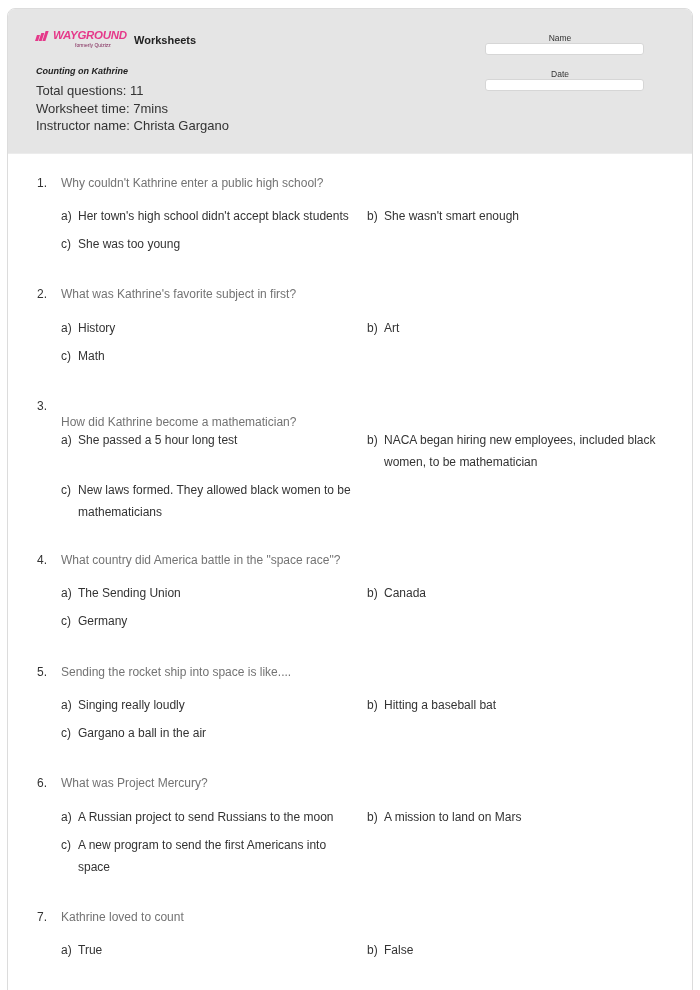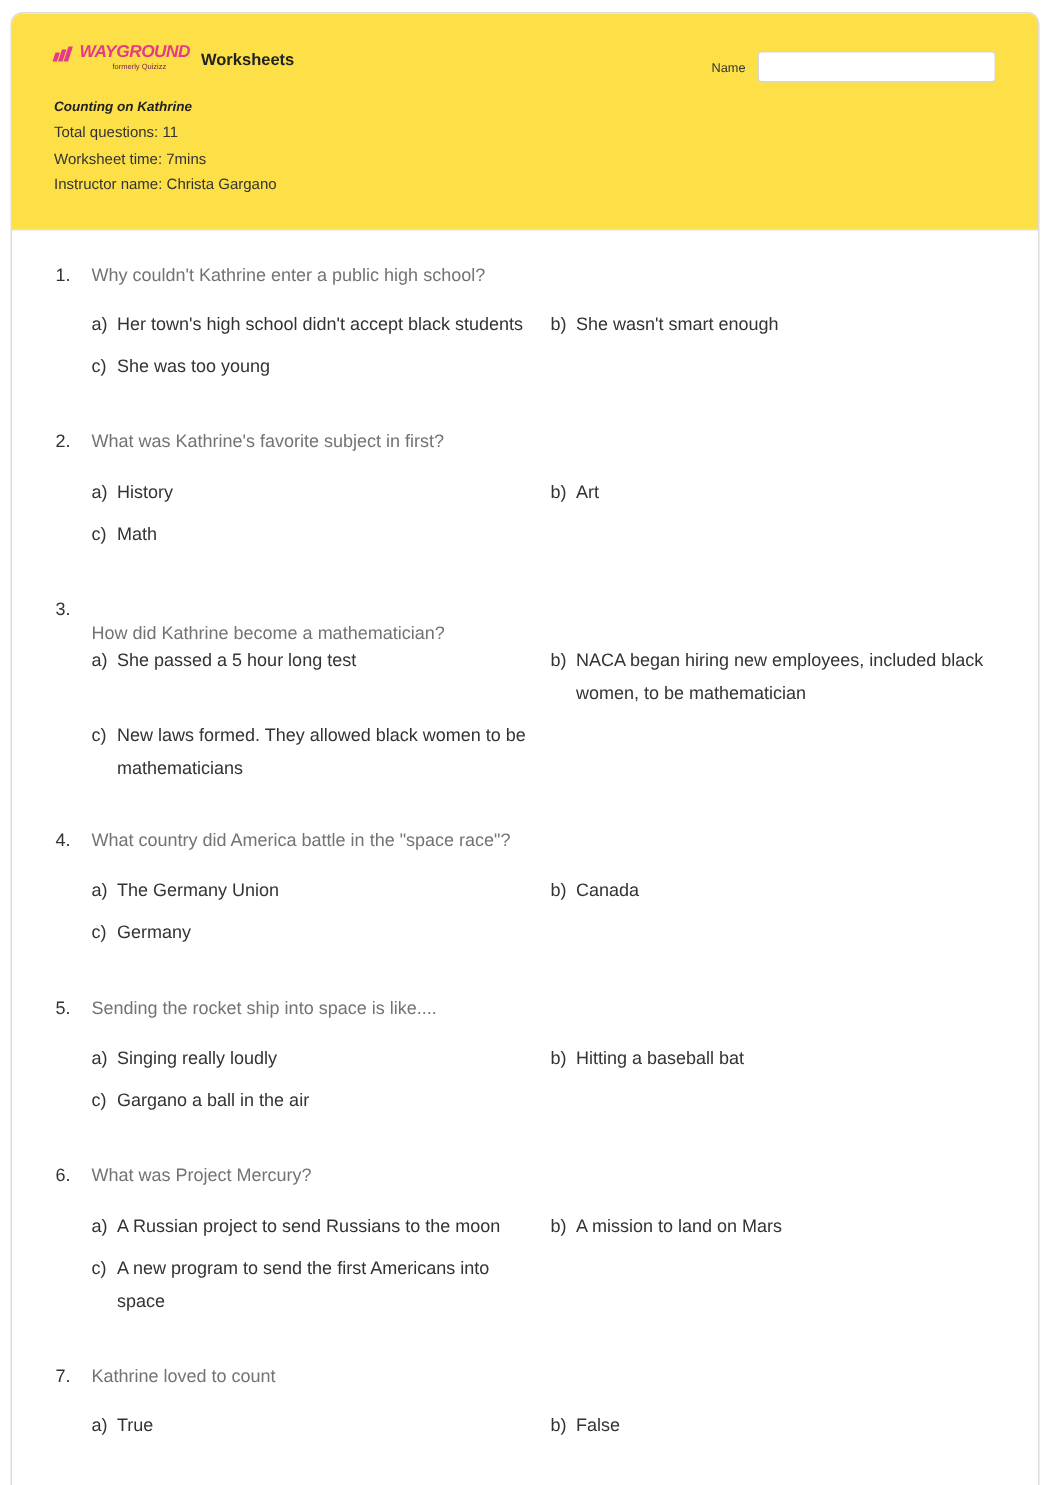--- a/index.html
+++ b/index.html
@@ -4,39 +4,39 @@
 <style>
   * { box-sizing: border-box; margin: 0; padding: 0; }
   html, body { width: 700px; height: 990px; background: #ffffff; overflow: hidden; }
   body { font-family: "Liberation Sans", sans-serif; color: #333333; position: relative; }
   .page {
     position: absolute; left: 7px; top: 8px; width: 686px; height: 1000px;
     border: 1px solid #dcdcdc; border-radius: 8px; background: #ffffff; overflow: hidden;
   }
   .header {
     position: absolute; left: 0; top: 0; width: 100%; height: 145px;
-    background: #fde047; border-bottom: 1px solid #ececec;
+    background: #e5e5e5; border-bottom: 1px solid #ececec;
   }
   .brand { position: absolute; left: 28px; top: 21px; display: flex; align-items: flex-start; }
   .logo { position: relative; width: 92px; height: 22px; }
   .logo-mark { position: absolute; left: 0; top: 1px; display: flex; gap: 1px; }
   .logo-mark span { display: block; width: 3px; height: 10px; background: #e5398a; transform: skewX(-18deg); }
   .logo-mark span:nth-child(1) { height: 6px; margin-top: 4px; }
   .logo-mark span:nth-child(2) { height: 8px; margin-top: 2px; }
   .logo-word {
     position: absolute; left: 17px; top: -1px; font-size: 11.5px; font-weight: bold; font-style: italic;
     color: #e5398a; letter-spacing: -0.3px; white-space: nowrap;
   }
   .logo-sub { position: absolute; left: 39px; top: 12px; font-size: 5px; color: #7a1b50; white-space: nowrap; }
   .brand-title { font-size: 11px; font-weight: bold; color: #222; margin-left: 6px; margin-top: 4px; }
   .meta { position: absolute; left: 28px; top: 57px; }
   .meta-title { font-size: 9px; font-weight: bold; color: #222; height: 17px; font-style: italic; }
-  .meta-line { font-size: 10px; color: #333; height: 17.5px; }
+  .meta-line { font-size: 13px; color: #333; height: 17.5px; }
   .fields { position: absolute; right: 28px; top: 25px; width: 200px; }
-  .field-row { display: flex; align-items: center; justify-content: flex-end; height: 21px; margin-bottom: 14.5px; }
+  .field-row { display: flex; align-items: center; justify-content: flex-end; height: 21px; margin-bottom: 14.5px; flex-direction: column; }
   .field-label { font-size: 8.5px; color: #333; margin-right: 8px; }
   .field-input {
     width: 159px; height: 21px; border: 1px solid #d6d6d6; border-radius: 3px; background: #ffffff;
     font-family: "Liberation Sans", sans-serif; font-size: 9px; padding: 0 4px;
   }
   .questions { position: absolute; left: 0; top: 145px; width: 100%; }
   .q { position: absolute; left: 0; width: 100%; }
   .q-num { position: absolute; left: 29px; font-size: 12px; color: #333; }
   .q-text { position: absolute; left: 53px; font-size: 12px; color: #737373; white-space: nowrap; }
   .opt { position: absolute; font-size: 12px; color: #333; line-height: 22px; }
@@ -68,20 +68,24 @@
       <div class="meta-line">Total questions: 11</div>
       <div class="meta-line">Worksheet time: 7mins</div>
       <div class="meta-line">Instructor name: Christa Gargano</div>
     </div>
 
     <div class="fields">
       <div class="field-row">
         <label class="field-label">Name</label>
         <input class="field-input" type="text" value="" style="">
       </div>
+      <div class="field-row">
+        <label class="field-label">Date</label>
+        <input class="field-input" type="text" value="" style="">
+      </div>
     </div>
   </div>
 
   <div class="questions">
 
     <div class="q" style="top:22px">
       <span class="q-num" style="top:0">1.</span>
       <span class="q-text" style="top:0">Why couldn't Kathrine enter a public high school?</span>
       <div class="opt col-a" style="top:29px">
         <span class="opt-letter">a)</span>
@@ -129,21 +133,21 @@
         <span class="opt-letter">c)</span>
         <span class="opt-text">New laws formed. They allowed black women to be mathematicians</span>
       </div>
     </div>
 
     <div class="q" style="top:399px">
       <span class="q-num" style="top:0">4.</span>
       <span class="q-text" style="top:0">What country did America battle in the "space race"?</span>
       <div class="opt col-a" style="top:29px">
         <span class="opt-letter">a)</span>
-        <span class="opt-text">The Germany Union</span>
+        <span class="opt-text">The Sending Union</span>
       </div>
       <div class="opt col-b" style="top:29px">
         <span class="opt-letter">b)</span>
         <span class="opt-text">Canada</span>
       </div>
       <div class="opt col-a" style="top:57px">
         <span class="opt-letter">c)</span>
         <span class="opt-text">Germany</span>
       </div>
     </div>

